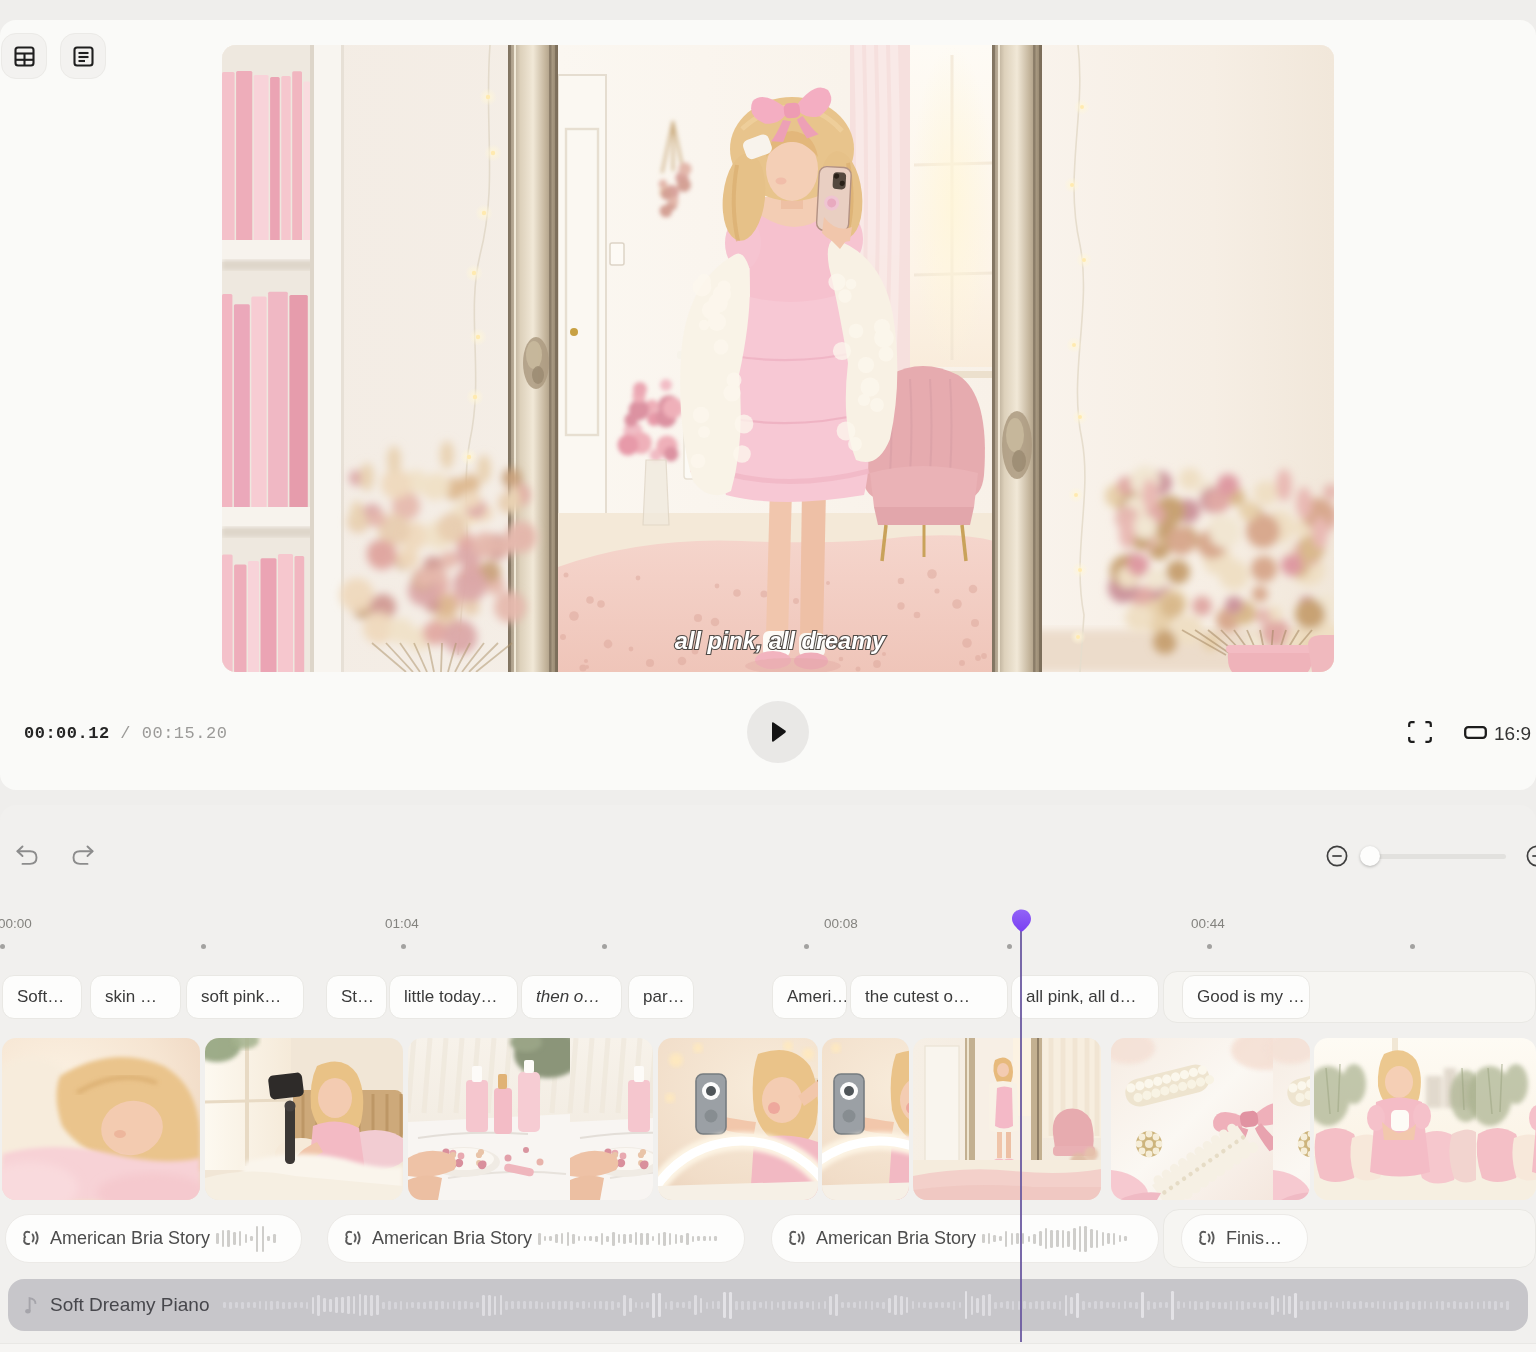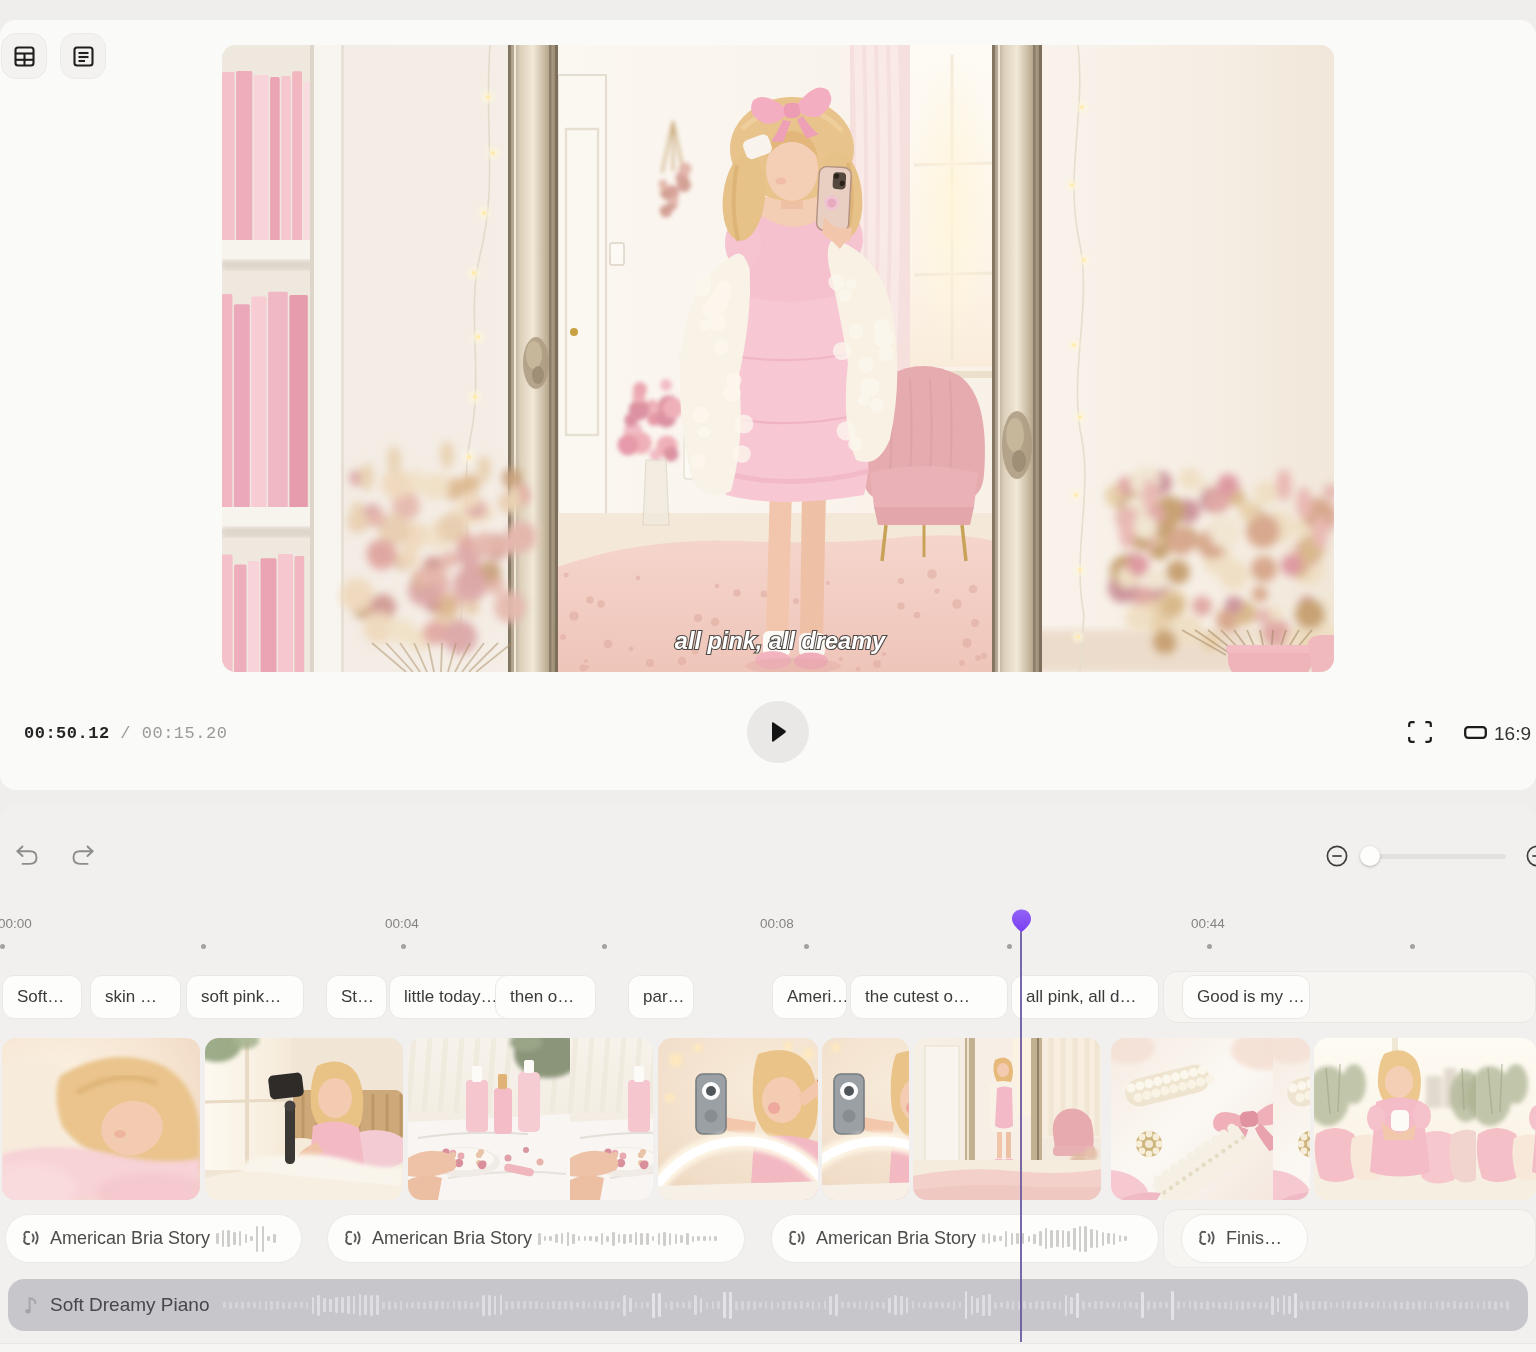--- a/index.html
+++ b/index.html
@@ -561,21 +561,21 @@
           <line x1="1051" y1="585" x2="1049" y2="610"></line>
           <line x1="1064" y1="585" x2="1056" y2="610"></line>
           <line x1="1077" y1="585" x2="1062" y2="610"></line>
           <line x1="1090" y1="585" x2="1069" y2="610"></line>
         </g>
         <path d="M1006 614 Q1004 602 1020 602 L1076 602 Q1092 602 1090 614 Q1090 622 1086 627 L1010 627 Q1006 622 1006 614 Z" fill="#efb3ba"></path>
         <rect x="1004" y="600" width="88" height="8" rx="4" fill="#f3bcc3"></rect>
         <path d="M1086 600 Q1086 590 1100 590 L1112 590 L1112 627 L1090 627 Z" fill="#f0b9be"></path>
         <text x="558" y="650" text-anchor="middle" font-family="Liberation Sans, sans-serif" font-size="23.5" font-weight="bold" font-style="italic" fill="#ffffff" stroke="#4f4a46" stroke-width="2.2" paint-order="stroke" transform="translate(0,-46)">all pink, all dreamy</text>
       </svg></div>
-  <div id="timetext"><b>00:50.12</b> / 00:15.20</div>
+  <div id="timetext"><b>00:00.12</b> / 00:15.20</div>
   <div id="playbtn">
     <svg width="22" height="24" viewBox="0 0 22 24">
         <path d="M5 3.2 Q5 1.6 6.5 2.4 L18.2 10.6 Q19.6 11.6 18.2 12.8 L6.5 21.4 Q5 22.3 5 20.6 Z" fill="#141414"></path>
       </svg>
   </div>
   <svg class="abs" style="top:721px; left:1408px;" width="24" height="22" viewBox="0 0 24 22" fill="none" stroke="#1c1c1c" stroke-width="2.2">
     <path d="M1.2 6 V3.4 Q1.2 1.2 3.4 1.2 H6.6"></path>
     <path d="M17.4 1.2 H20.6 Q22.8 1.2 22.8 3.4 V6"></path>
     <path d="M22.8 16 V18.6 Q22.8 20.8 20.6 20.8 H17.4"></path>
     <path d="M6.6 20.8 H3.4 Q1.2 20.8 1.2 18.6 V16"></path>
@@ -599,39 +599,39 @@
       <line x1="6.3" y1="11" x2="15.7" y2="11"></line>
   </svg>
   <div class="abs" style="top:854px; left:1363px; width:143px; height:4.5px; border-radius:3px; background:#e2e1de;"></div>
   <div class="abs" style="top:846px; left:1360px; width:20px; height:20px; border-radius:50%; background:#fdfdfc; box-shadow:0 1px 3px rgba(0,0,0,0.25);"></div>
   <svg class="abs" style="top:845px; left:1526px;" width="22" height="22" viewBox="0 0 22 22" fill="none" stroke="#3f3f3f" stroke-width="1.7">
     <circle cx="11" cy="11" r="9.6"></circle>
       <line x1="6.3" y1="11" x2="15.7" y2="11"></line>
       <line x1="11" y1="6.3" x2="11" y2="15.7"></line>
   </svg>
   <div class="rlabel" style="left:-2px;">00:00</div>
-  <div class="rlabel" style="left:385px;">00:04</div>
-  <div class="rlabel" style="left:760px;">00:08</div>
+  <div class="rlabel" style="left:385px;">01:04</div>
+  <div class="rlabel" style="left:824px;">00:08</div>
   <div class="rlabel" style="left:1191px;">00:44</div>
   <div class="rdot" style="left:0px;"></div>
   <div class="rdot" style="left:201px;"></div>
   <div class="rdot" style="left:401px;"></div>
   <div class="rdot" style="left:602px;"></div>
   <div class="rdot" style="left:804px;"></div>
   <div class="rdot" style="left:1007px;"></div>
   <div class="rdot" style="left:1207px;"></div>
   <div class="rdot" style="left:1410px;"></div>
 
   <div class="gcont" style="top:971px; left:1163px; width:373px; height:52px; border-radius:14px;"></div>
   <div class="pill" style="left:2px; width:80px;">Soft…</div>
   <div class="pill" style="left:90px; width:91px;">skin …</div>
   <div class="pill" style="left:186px; width:118px;">soft pink…</div>
   <div class="pill" style="left:326px; width:61px;">St…</div>
   <div class="pill" style="left:389px; width:129px;">little today…</div>
-  <div class="pill" style="left:495px; width:101px;">then o…</div>
+  <div class="pill" style="left:521px; width:101px;font-style:italic;">then o…</div>
   <div class="pill" style="left:628px; width:66px;">par…</div>
   <div class="pill" style="left:772px; width:75px;">Ameri…</div>
   <div class="pill" style="left:850px; width:158px;">the cutest o…</div>
   <div class="pill" style="left:1011px; width:148px;">all pink, all d…</div>
   <div class="pill" style="left:1182px; width:128px;">Good is my …</div>
 
   <div class="clip" style="left:2px; width:198px;"><svg width="198" height="162" viewBox="0 0 198 162">
         <defs>
           <radialGradient id="c1g" cx="0.3" cy="0.35" r="0.9">
             <stop offset="0" stop-color="#fcf3e5"></stop>

